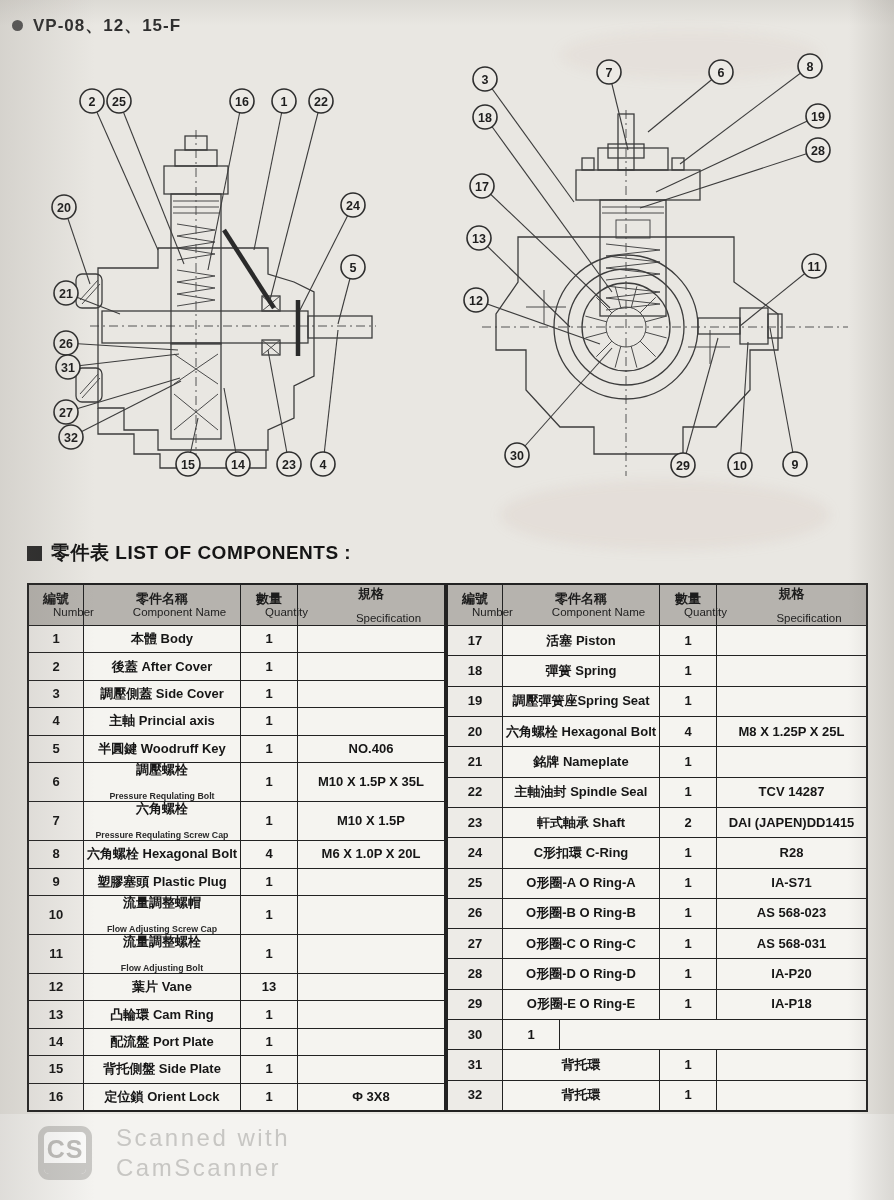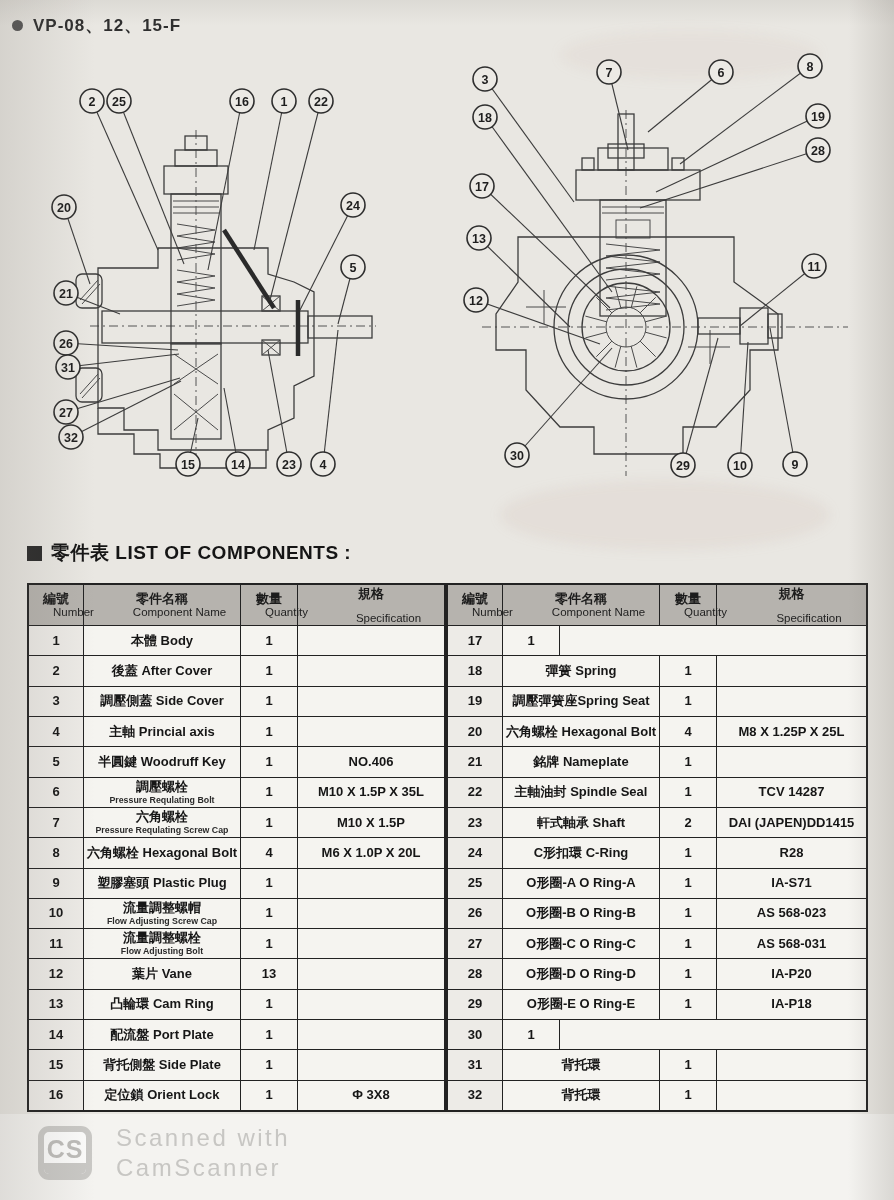--- a/index.html
+++ b/index.html
@@ -48,21 +48,21 @@
   .th:last-child{border-right:none;gap:11px;}
   .th .zh{font-size:13px;font-weight:bold;line-height:15px;}
   .th .en{font-size:11.5px;line-height:13px;color:#222;margin-left:35px;}
   .tbody{flex:1;display:flex;flex-direction:column;}
   .tr{flex:1;display:flex;border-bottom:1.2px solid #222;box-sizing:border-box;}
   .tr:last-child{border-bottom:none;}
   .td{display:flex;flex-direction:column;align-items:center;justify-content:center;
       border-right:1.2px solid #222;box-sizing:border-box;
       font-size:13px;font-weight:bold;color:#161616;text-align:center;line-height:14px;}
   .td:last-child{border-right:none;}
-  .td .sub{font-size:8.8px;font-weight:bold;color:#2b2b2b;line-height:10px;margin-top:1px;}
+  .td .sub{font-size:8.8px;font-weight:bold;color:#2b2b2b;line-height:10px;margin-top:14px;}
   .w-num{width:55px;}
   .w-name{width:157px;}
   .w-qty{width:57px;justify-content:center;}
   .w-spec{flex:1;}
   .td.num{background:rgba(90,85,78,.05);}
 
   
   .footer{position:absolute;left:0;top:1114px;width:894px;height:86px;background:#f4f3f0;z-index:4;}
   .cs-logo{position:absolute;left:38px;top:12px;width:54px;height:54px;box-sizing:border-box;
            border:6px solid #c9c8c5;border-radius:11px;background:#fbfbfa;overflow:hidden;
@@ -566,20 +566,23 @@
     <div class="th w-spec">
       <span class="zh">規格</span>
         <span class="en">Specification</span>
     </div>
   </div>
   <div class="tbody">
       <div class="tr">
         <div class="td num w-num">
           <span>17</span>
         </div>
+        <div class="td name w-name">
+          <span>活塞 Piston</span>
+        </div>
         <div class="td qty w-qty">
           <span>1</span>
         </div>
         <div class="td spec w-spec">
           <span></span>
         </div>
       </div>
       <div class="tr">
         <div class="td num w-num">
           <span>18</span>

